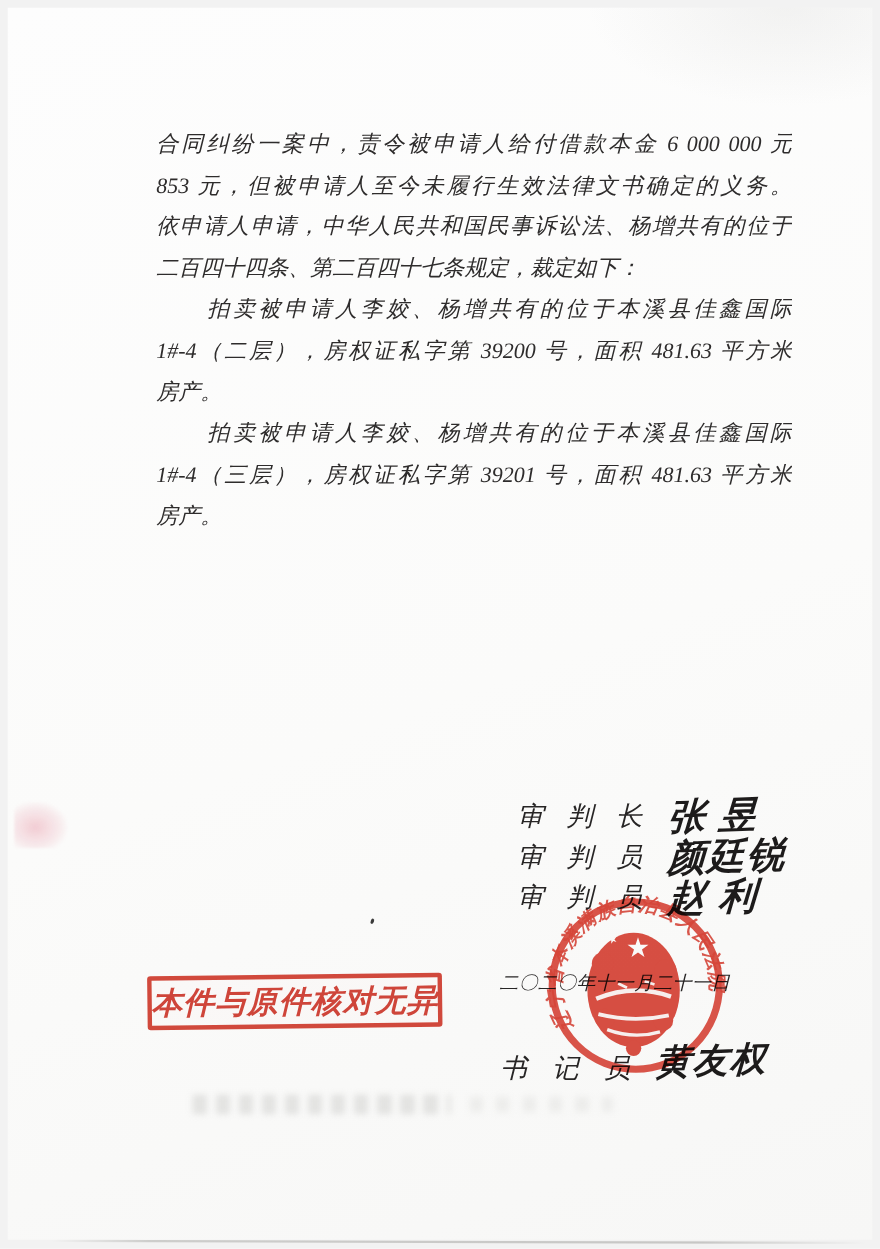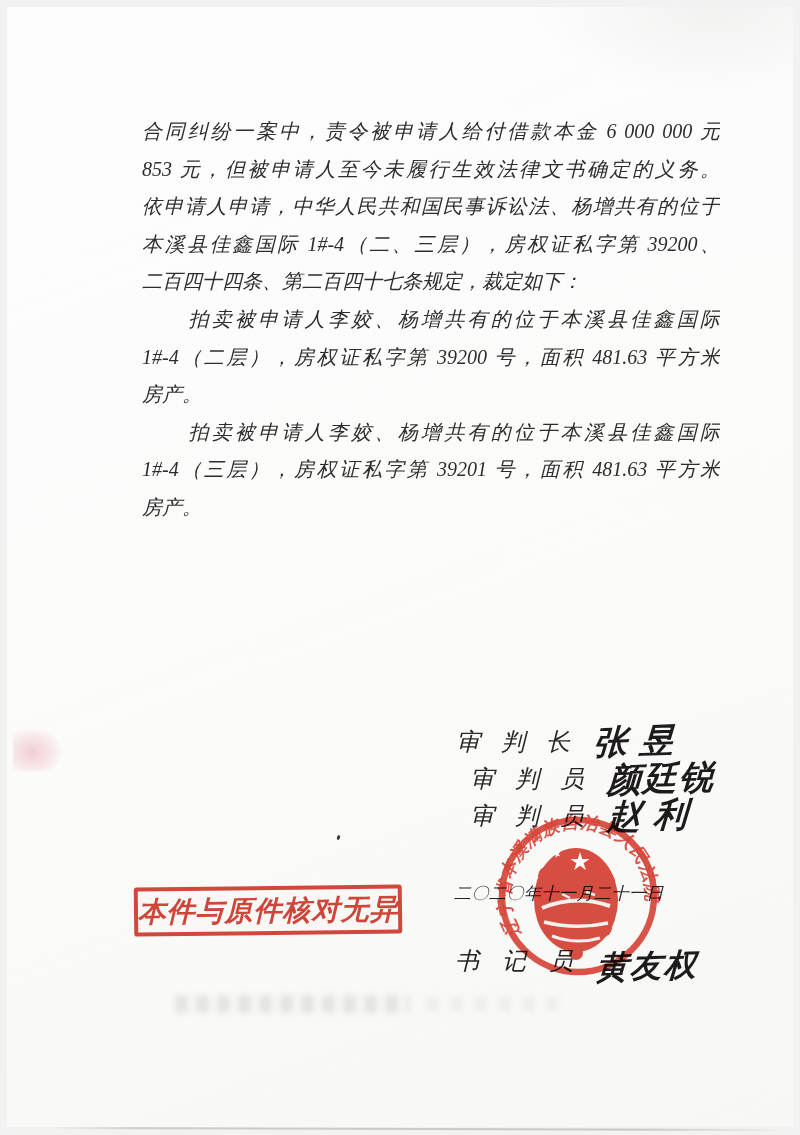--- a/index.html
+++ b/index.html
@@ -25,29 +25,29 @@
   }
   .bline.fill { text-align-last:justify; }
   
   .sig-row { position:absolute; height:38px; display:flex; align-items:center; color:#272525; }
   .sig-label { font-size:24px; letter-spacing:21px; white-space:nowrap; }
   .hand {
     font-size:34px; font-weight:700; color:#1d1b1b;
     transform:rotate(-2deg) skewX(-5deg);
     letter-spacing:2px; white-space:nowrap;
   }
-  .row-1 { left:449px; top:716px;justify-content:flex-end; }
+  .row-1 { left:463px; top:716px;justify-content:flex-end; }
   .row-2 { left:463px; top:753px; }
   .row-3 { left:463px; top:790px; }
   .row-1 .hand, .row-2 .hand, .row-3 .hand { margin-left:2px; }
   .date-line {
     position:absolute; left:447px; top:875px;
     font-size:17px; letter-spacing:0.5px; color:#272525; white-space:nowrap;
   }
-  .clerk-row { left:448px; top:938px; position:absolute; display:flex; align-items:flex-start; height:42px; color:#272525; }
+  .clerk-row { left:448px; top:938px; position:absolute; display:flex; align-items:flex-end; height:42px; color:#272525; }
   .clerk-row .sig-label { letter-spacing:23px; }
   .clerk-row .hand { font-size:32px; margin-left:0px; }
   
   .seal {
     position:absolute; left:471px; top:789px; width:200px; height:200px;
     mix-blend-mode:multiply; opacity:0.93; filter:blur(0.3px);
   }
   .verify-stamp {
     position:absolute; left:127px; top:879px; width:260px; height:41px;
     border:4px solid #d23a2c; border-radius:3px;
@@ -92,21 +92,20 @@
 <body>
 
 <div class="page">
 
   <div class="paper-shade-tr"></div>
 
   <div class="body-text">
       <div class="bline fill">合同纠纷一案中，责令被申请人给付借款本金 6 000 000 元</div>
       <div class="bline fill">853 元，但被申请人至今未履行生效法律文书确定的义务。</div>
       <div class="bline fill">依申请人申请，中华人民共和国民事诉讼法、杨增共有的位于</div>
-      <div class="bline fill">本溪县佳鑫国际 1#-4（二、三层），房权证私字第 39200、</div>
       <div class="bline">二百四十四条、第二百四十七条规定，裁定如下：</div>
       <div class="bline fill">　　拍卖被申请人李姣、杨增共有的位于本溪县佳鑫国际</div>
       <div class="bline fill">1#-4（二层），房权证私字第 39200 号，面积 481.63 平方米</div>
       <div class="bline">房产。</div>
       <div class="bline fill">　　拍卖被申请人李姣、杨增共有的位于本溪县佳鑫国际</div>
       <div class="bline fill">1#-4（三层），房权证私字第 39201 号，面积 481.63 平方米</div>
       <div class="bline">房产。</div>
     </div>
 
   <div class="sig-row row-1">

